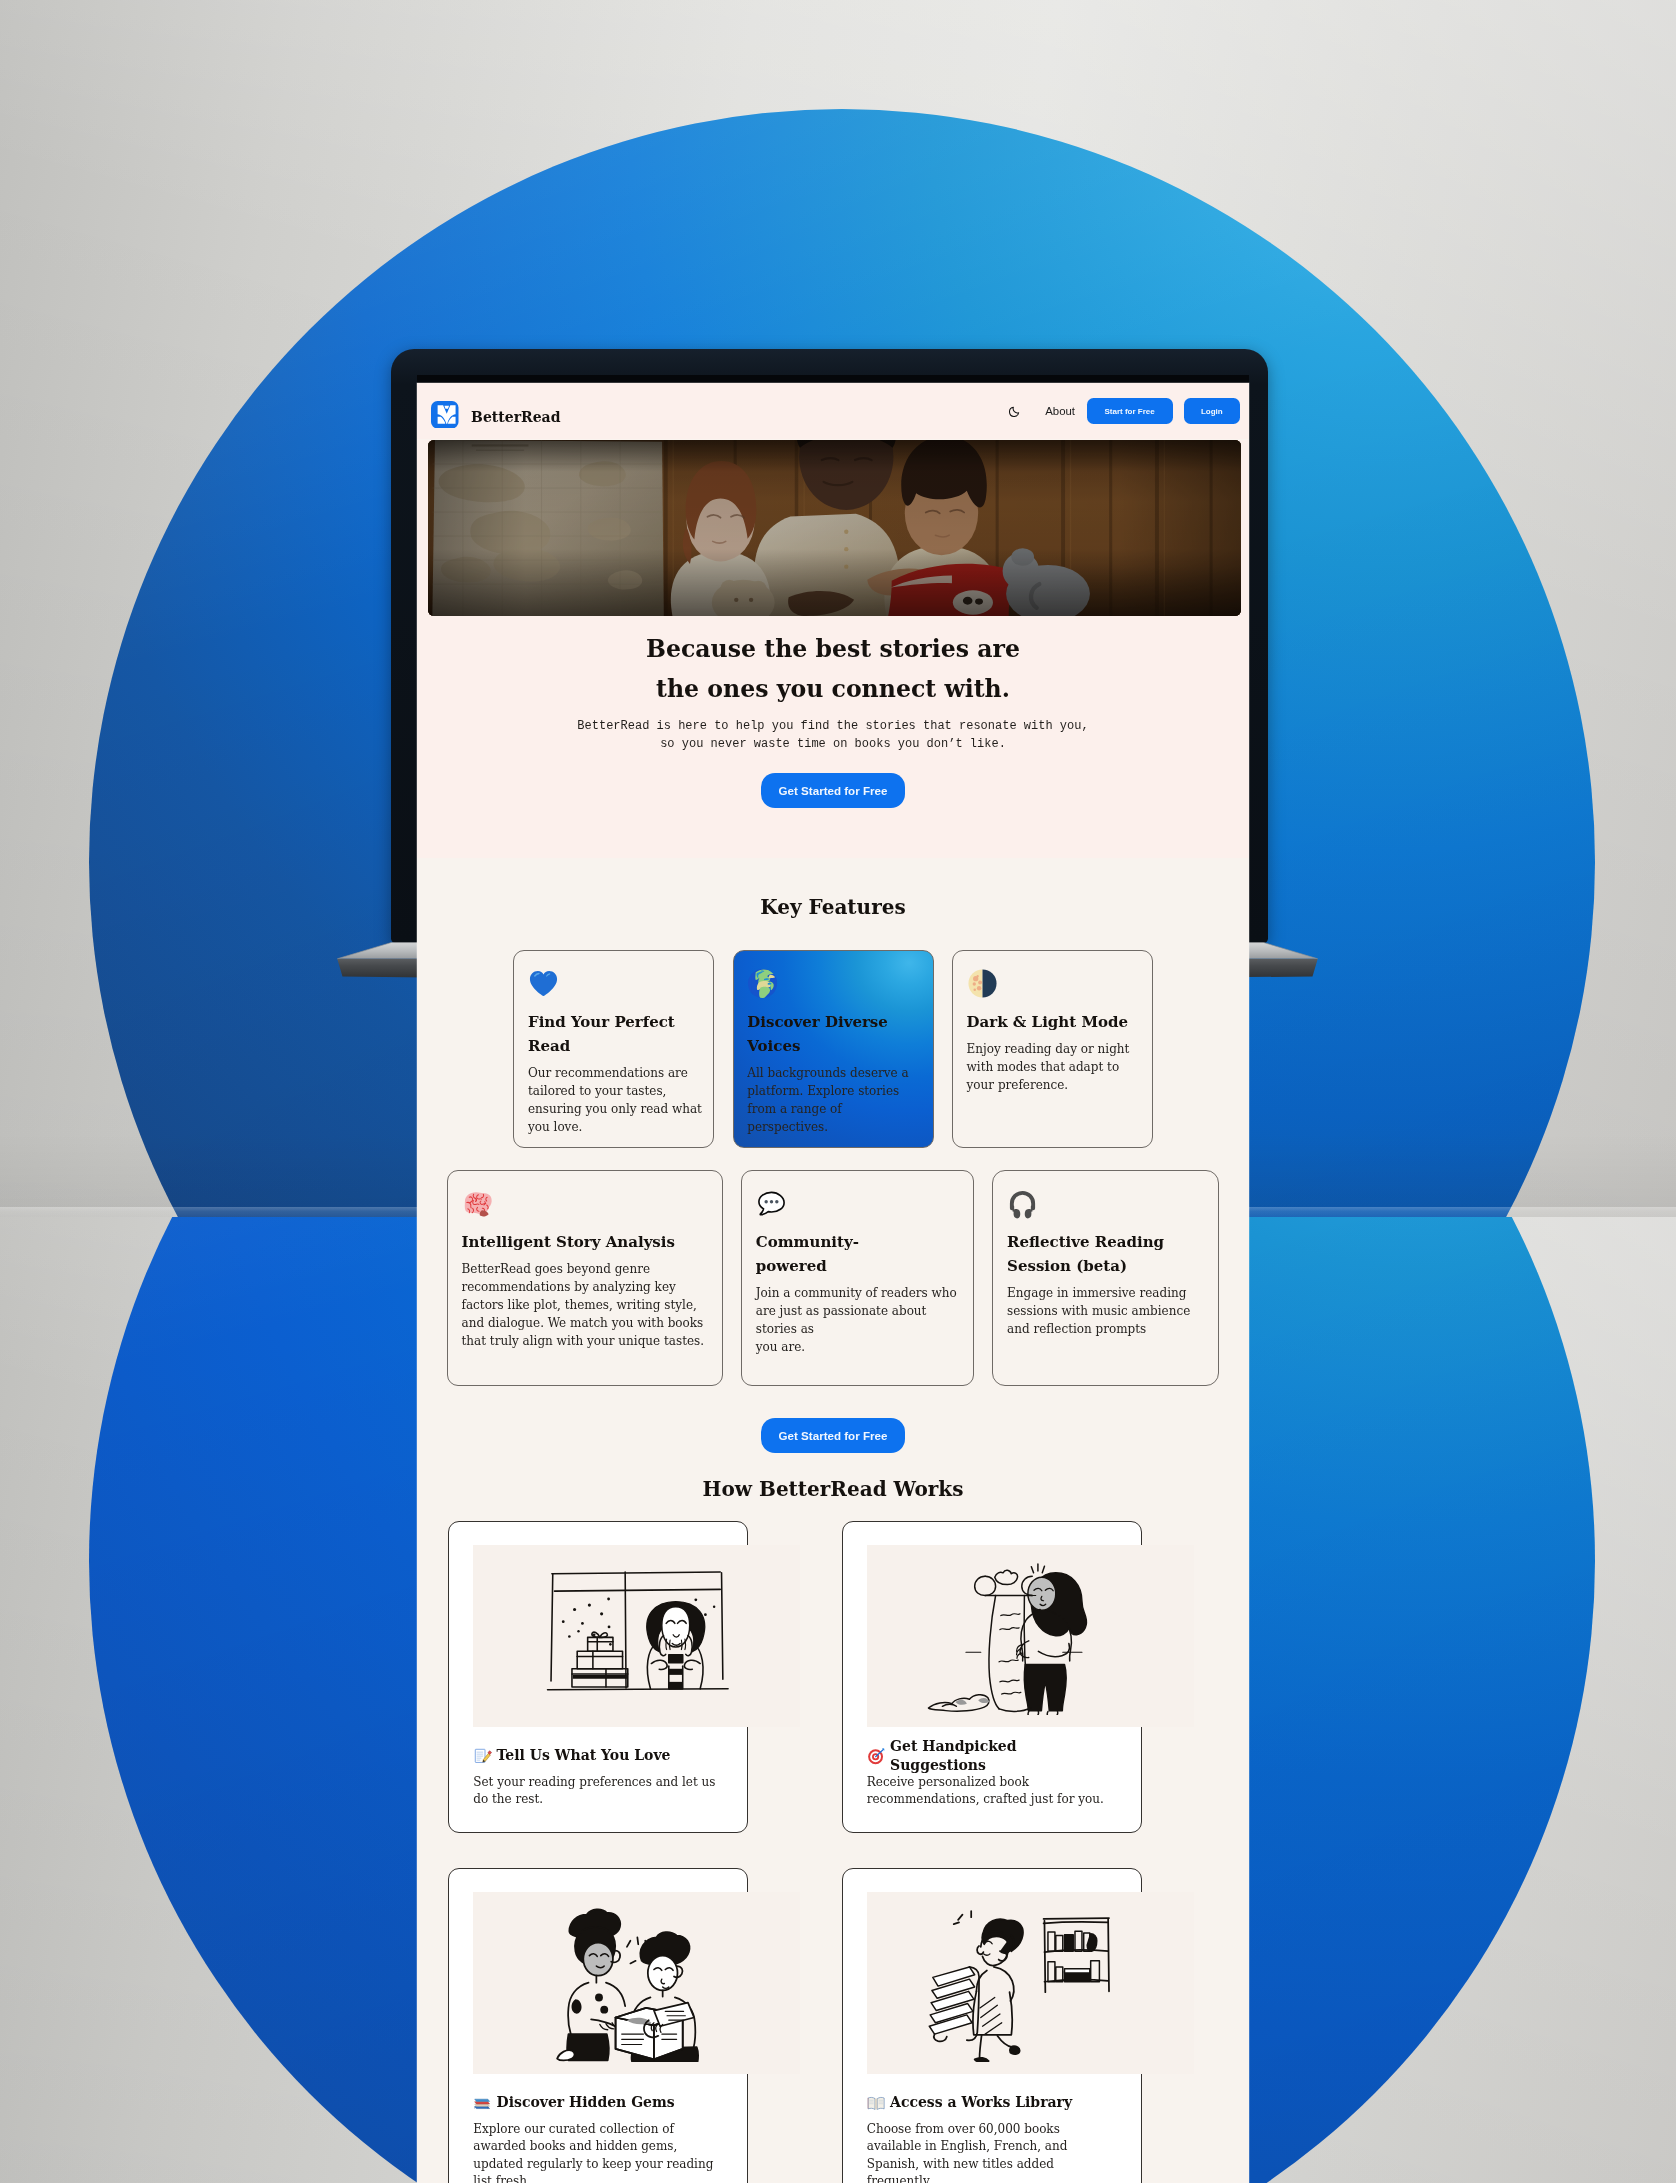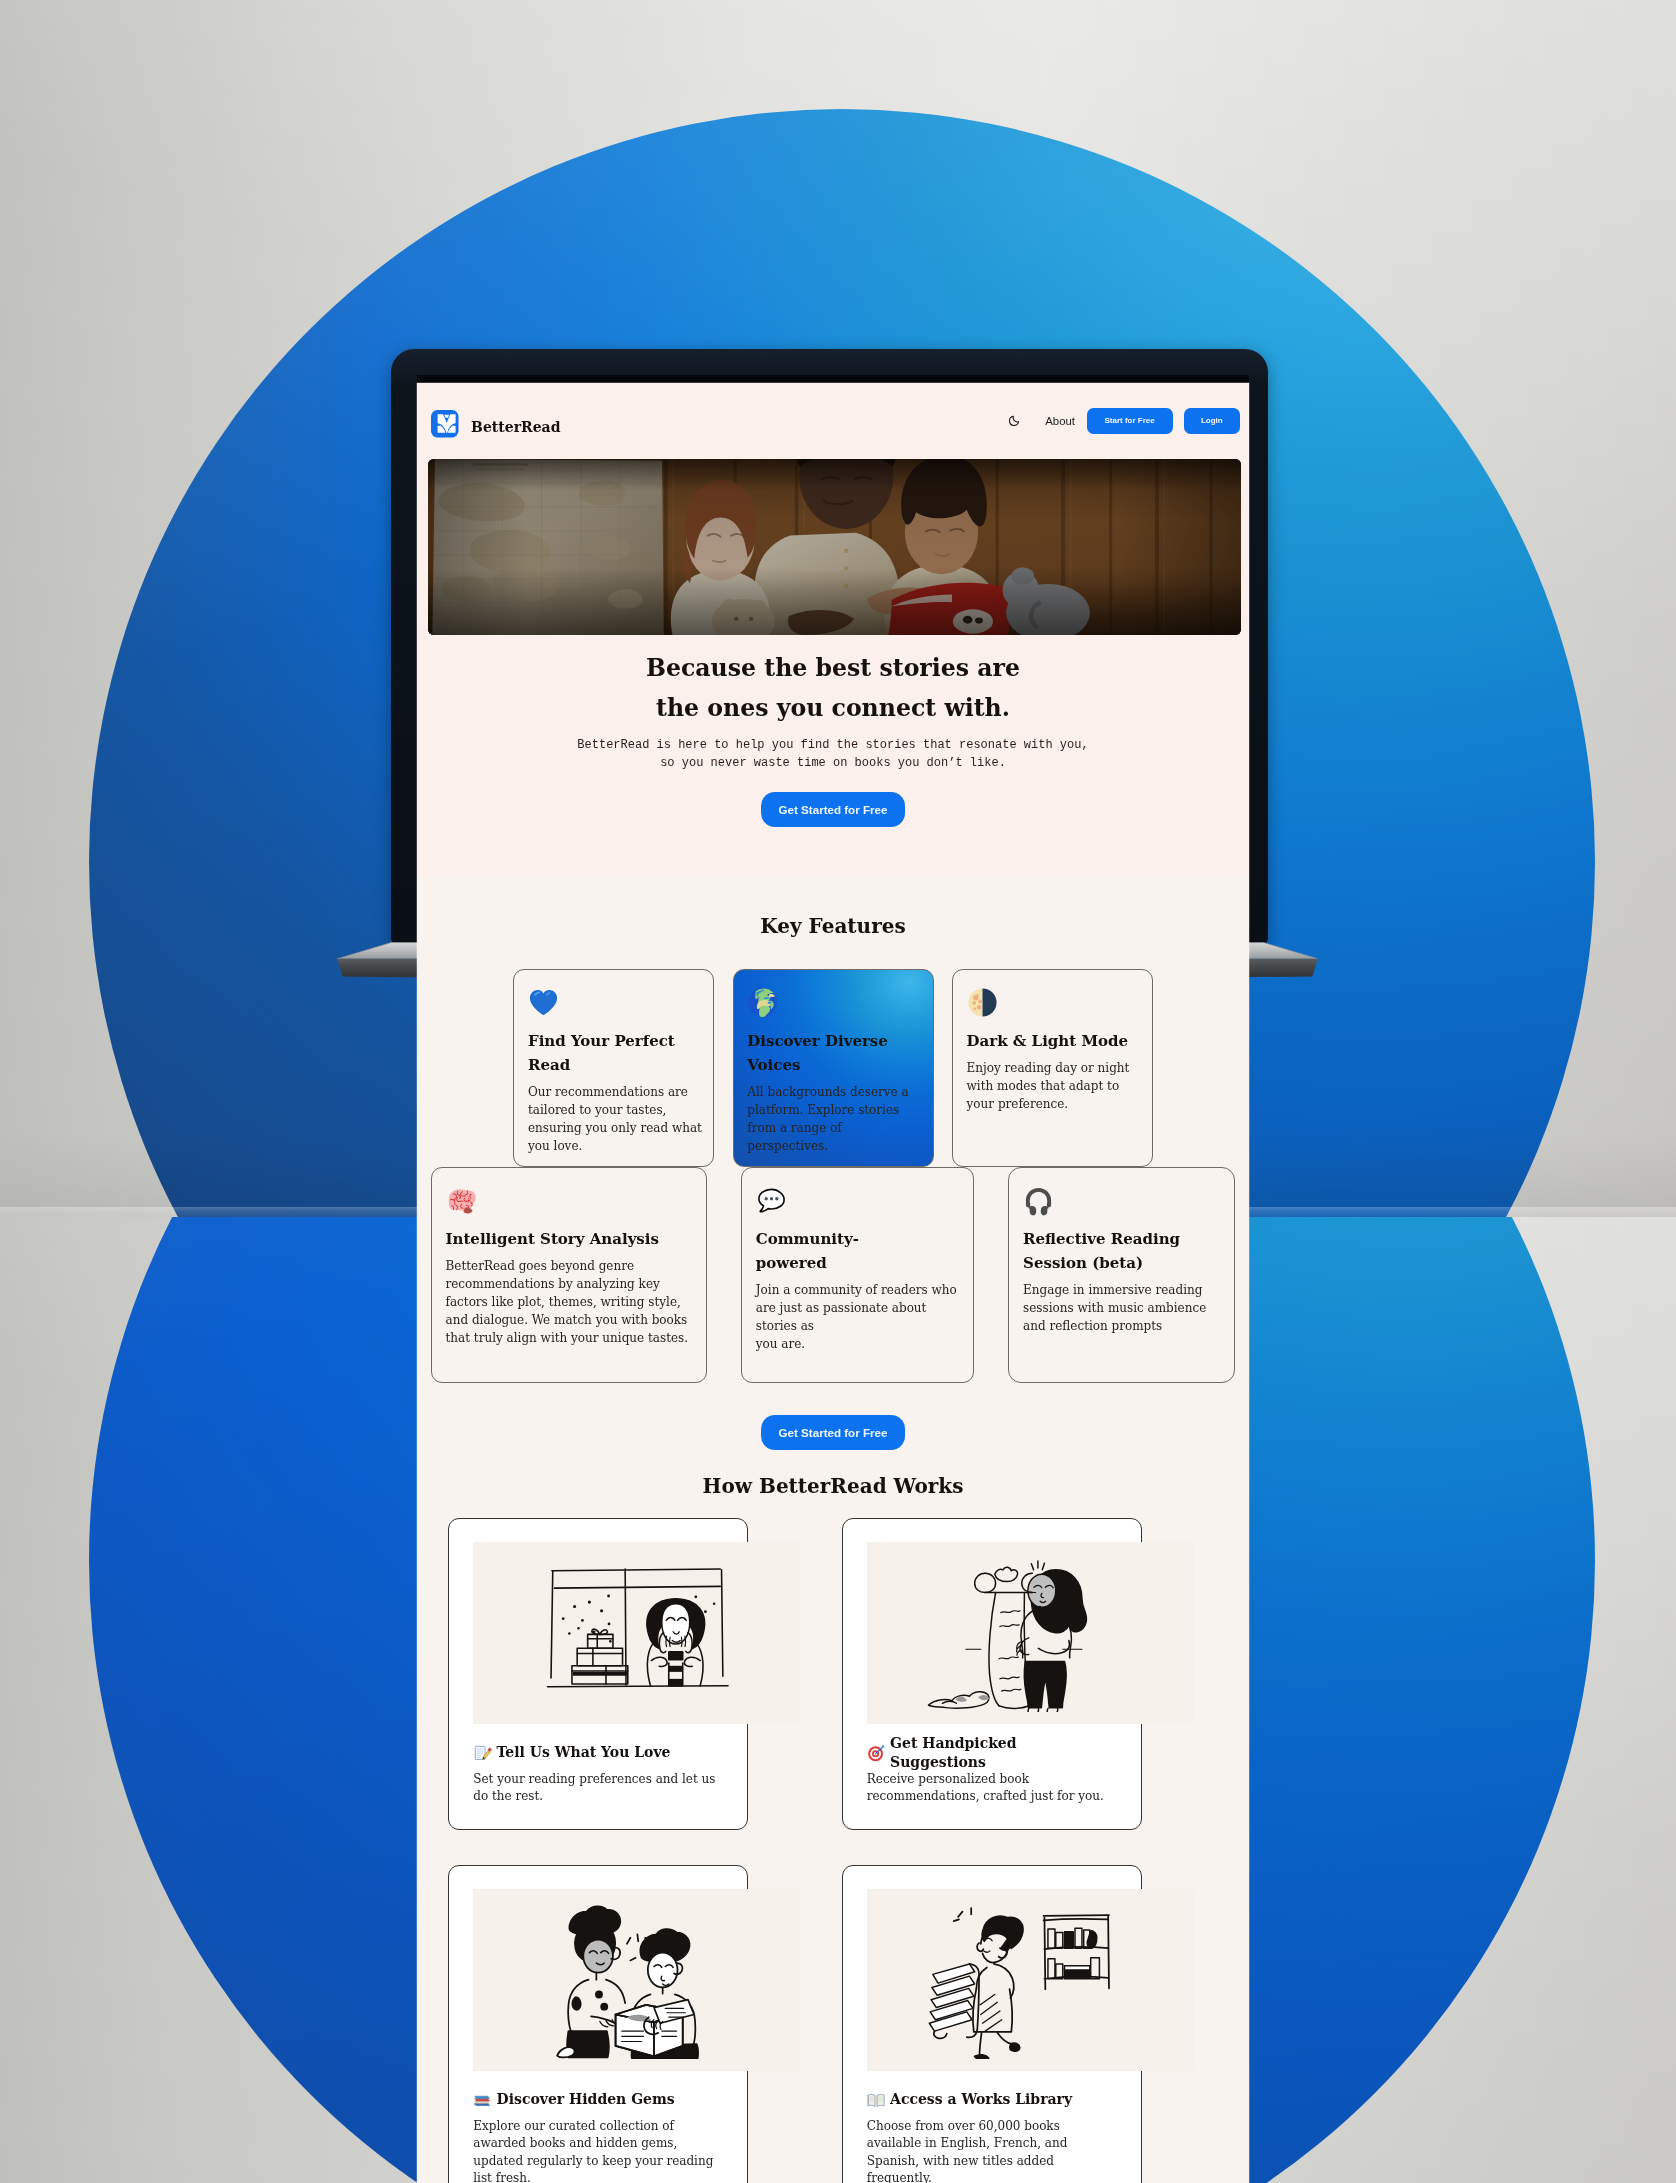--- a/index.html
+++ b/index.html
@@ -40,21 +40,21 @@
        box-shadow:0 4.4px 15.7px rgba(0,0,0,.35);}
   .lidscreen{position:absolute;left:417px;top:375px;width:832px;height:568px;background:#05070a;}
   .base{position:absolute;left:332px;top:939px;width:991px;height:44px;line-height:0;}
 
   
   #page{position:absolute;left:417px;top:383px;width:832px;height:2757px;
         background:#faf4ef;overflow:hidden;
         box-shadow:0 0 0 0.4px rgba(255,255,255,.5);}
 
   
-  .nav{height:75px;display:flex;align-items:center;padding:0 9.2px 0 14.4px;background:#fcf0ec;}
+  .nav{height:56px;display:flex;align-items:center;padding:0 9.2px 0 14.4px;background:#fcf0ec;}
   .brand{display:flex;align-items:center;}
   .logomark{width:27.5px;height:27.5px;display:block;line-height:0;margin-right:12.2px;position:relative;top:3.7px;}
   .brandname{font-size:14px;font-weight:700;color:#14110f;
              font-family:"DejaVu Serif",serif;line-height:1;position:relative;top:6px;}
   .navright{margin-left:auto;display:flex;align-items:center;}
   .moonbtn{width:11px;height:11px;display:flex;align-items:center;justify-content:center;margin-right:25px;line-height:0;}
   .navlink{font-family:"Liberation Sans",sans-serif;font-size:11.4px;color:#1b1b1b;margin-right:11.6px;}
   .btn{font-family:"Liberation Sans",sans-serif;background:#0d72ef;color:#f0f7ff;border-radius:6.5px;
        display:inline-flex;align-items:center;justify-content:center;font-weight:700;text-align:center;}
   .btn-start{width:86px;height:26px;font-size:8px;margin-right:11.2px;}
@@ -81,21 +81,21 @@
   
   .cardrow{display:flex;justify-content:center;}
   .fcard{border:0.9px solid #6f6a66;border-radius:11px;padding:17px 9.2px 0 13.8px;}
   .fcard .emoji{display:block;height:28px;line-height:0;}
   .fcard h3{font-family:"DejaVu Serif",serif;font-weight:700;font-size:15px;line-height:24px;
             color:#15110e;margin:0;padding-top:14px;}
   .fcard p{font-family:"DejaVu Serif",serif;font-size:12px;line-height:18px;color:#262320;margin:0;padding-top:6.3px;white-space:pre-line;}
   .row1{margin-top:32px;}
   .row1 .fcard{width:201px;height:198px;}
   .row1 .fcard + .fcard{margin-left:18.3px;}
-  .row2{gap:16px;}
+  .row2{margin-top:22px;}
   .row2 .fcard{height:216px;}
   .row2 .d1{width:276px;} .row2 .d2{width:233px;} .row2 .d3{width:227px;border-radius:13px;}
   .row2 .d2 h3{max-width:144px;}
   .row2 .fcard + .fcard{margin-left:18.3px;}
 
   
   .hgrid{display:grid;grid-template-columns:376px 376px;column-gap:17.5px;row-gap:35px;
          justify-content:center;align-items:start;padding-top:21px;}
   .hcard{border:0.9px solid #35322f;border-radius:11px;background:#fff;padding:23.4px 24px 23px;width:300px;}
   .hcard .imgbox{width:327px;height:182px;background:#f7f1ec;display:flex;align-items:center;justify-content:center;

